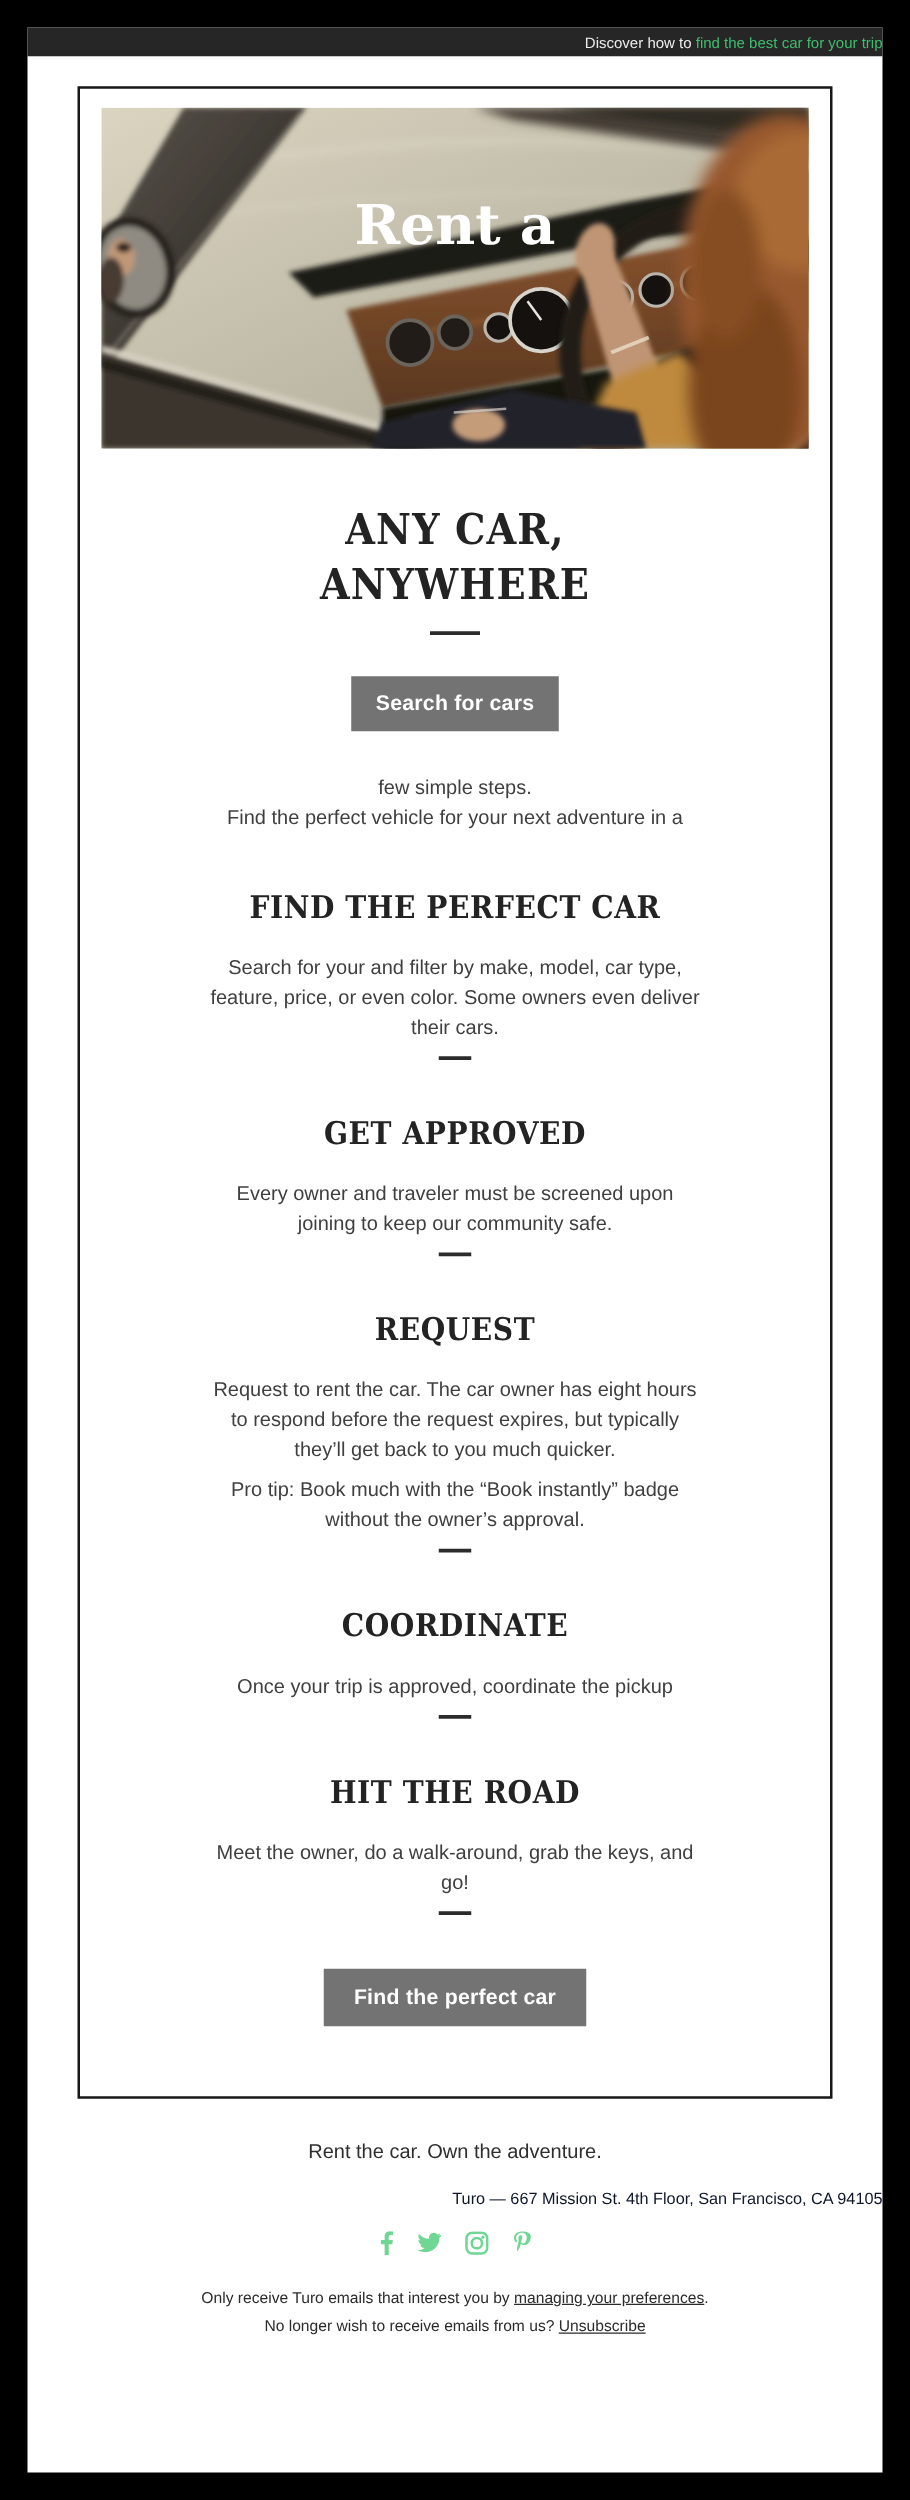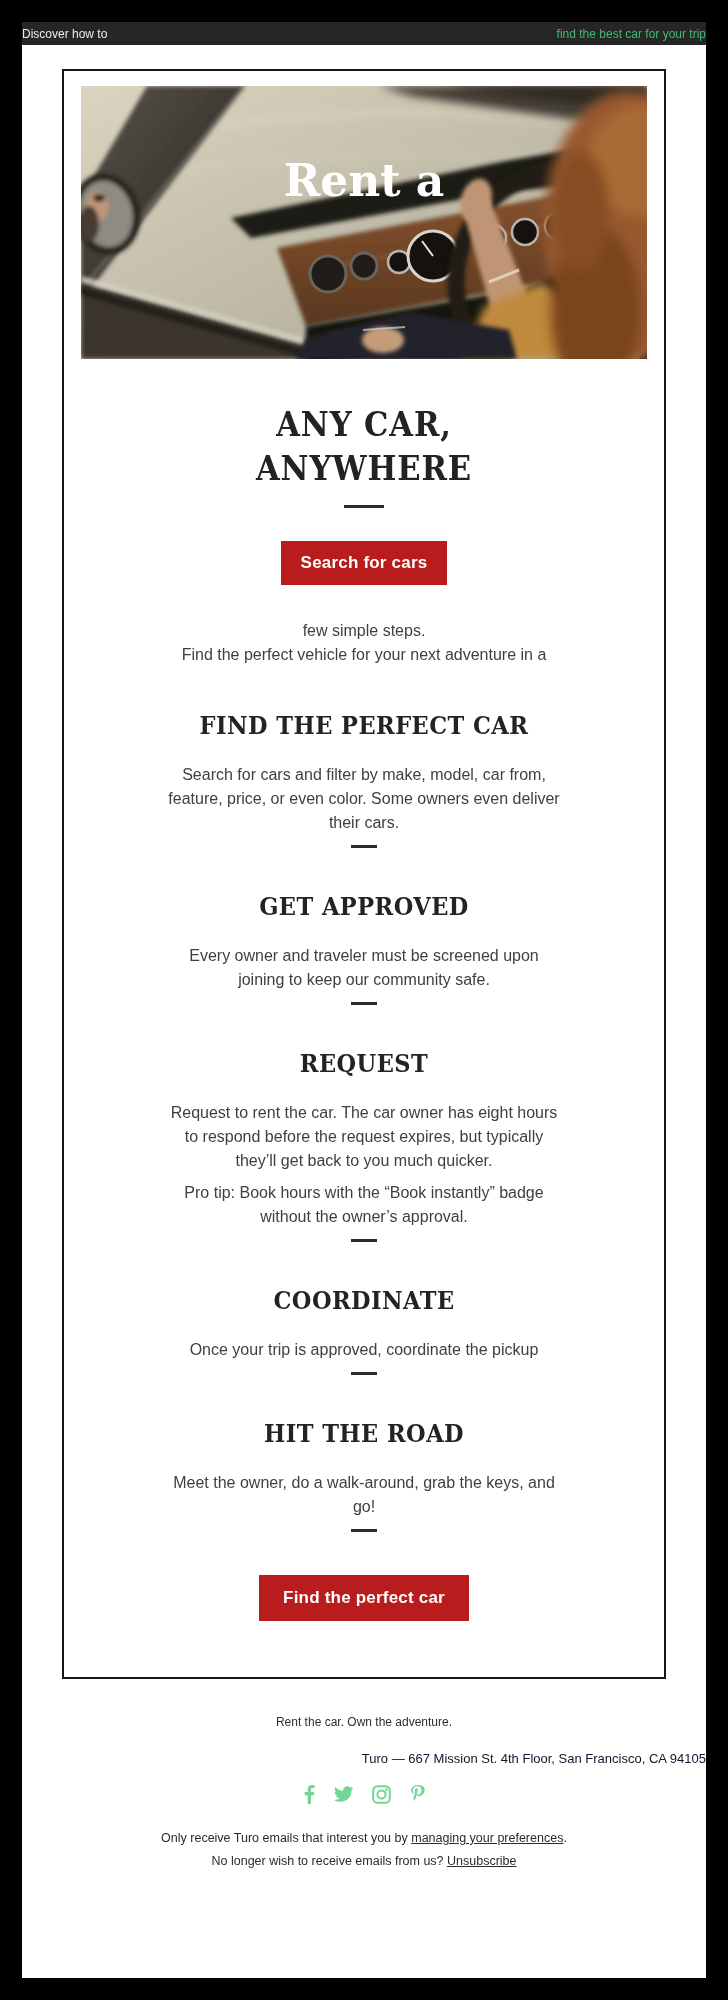--- a/index.html
+++ b/index.html
@@ -1,22 +1,22 @@
 <!DOCTYPE html>
 <html><head>
 <meta charset="utf-8">
 <style>
   html,body{margin:0;padding:0;background:#000;}
   .frame{position:relative;width:728px;height:2000px;background:#000;overflow:hidden;
          font-family:"Liberation Sans",sans-serif;}
   .email{position:absolute;left:22px;top:22px;width:684px;height:1956px;background:#ffffff;}
 
   
-  .topbar{height:23px;background:#262626;display:flex;align-items:center;justify-content:space-between;
-          font-size:12px;color:#ededed;}
+  .topbar{height:23px;background:#262626;display:flex;align-items:center;justify-content:flex-end;
+          font-size:12px;color:#ededed;padding-left:32px;}
   .topbar .sp{white-space:pre;}
   .topbar .lnk{color:#3fbd6e;cursor:pointer;}
 
   
   .logo-row{margin-top:20px;display:flex;justify-content:center;}
   .logo-svg{display:block;}
 
   
   .card{box-sizing:border-box;width:604px;margin:24px auto 0;border:2px solid #171717;
         padding:15px 17px 56px;}
@@ -27,33 +27,33 @@
              font-family:"DejaVu Serif",serif;font-weight:bold;font-size:44px;line-height:44px;}
   .hero-line.l1{top:73px;}
   .hero-line.l2{top:160px;}
 
   .h1{margin:43px auto 0;text-align:center;font-family:"DejaVu Serif",serif;font-weight:bold;
       font-size:34px;line-height:44px;letter-spacing:1px;color:#232323;transform:scaleX(.9);}
   .rule{width:40px;height:3px;background:#2b2b2b;margin:15px auto 0;}
   .rule.small{width:26px;margin-top:10px;}
 
   .btn{display:flex;align-items:center;justify-content:center;margin:33px auto 0;
-       width:166px;height:44px;background:#b91c1c;color:#ffffff;font-weight:bold;
+       width:166px;height:44px;background:#737373;color:#ffffff;font-weight:bold;
        font-size:17px;letter-spacing:.2px;cursor:pointer;}
   .btn.wide{width:210px;height:46px;margin-top:43px;}
 
   .para{margin-top:24px;text-align:center;font-size:16px;color:#3f3f3f;}
   .para div{line-height:24px;}
   .para.lead{margin-top:34px;}
   .para.tip{margin-top:8px;}
   .sec-h{margin-top:46px;text-align:center;font-family:"DejaVu Serif",serif;font-weight:bold;
          font-size:25px;line-height:26px;letter-spacing:.5px;color:#232323;transform:scaleX(.9);}
 
   
-  .tagline{margin-top:33px;text-align:center;font-size:12px;color:#2e2e2e;line-height:20px;}
+  .tagline{margin-top:33px;text-align:center;font-size:16px;color:#2e2e2e;line-height:20px;}
   .address{margin-top:18px;text-align:right;font-size:13px;color:#0f172a;line-height:17px;}
   .social{margin-top:17px;display:flex;justify-content:center;align-items:center;gap:19px;height:20px;}
   .social span{display:flex;cursor:pointer;}
   .fineprint{margin-top:23px;text-align:center;font-size:12.5px;color:#2b2b2b;}
   .fineprint div{line-height:23px;}
   .fineprint .sp{white-space:pre;}
   .fineprint .u{text-decoration:underline;cursor:pointer;}
 </style>
 </head>
 <body>
@@ -149,41 +149,41 @@
       </div>
       <div class="rule"></div>
       <div class="btn">Search for cars</div>
       <div class="para lead">
         <div>few simple steps.</div>
         <div>Find the perfect vehicle for your next adventure in a</div>
       </div>
 
       <div class="sec-h">FIND THE PERFECT CAR</div>
       <div class="para">
-        <div>Search for cars and filter by make, model, car from,</div>
+        <div>Search for your and filter by make, model, car type,</div>
         <div>feature, price, or even color. Some owners even deliver</div>
         <div>their cars.</div>
       </div>
       <div class="rule small"></div>
 
       <div class="sec-h">GET APPROVED</div>
       <div class="para">
         <div>Every owner and traveler must be screened upon</div>
         <div>joining to keep our community safe.</div>
       </div>
       <div class="rule small"></div>
 
       <div class="sec-h">REQUEST</div>
       <div class="para">
         <div>Request to rent the car. The car owner has eight hours</div>
         <div>to respond before the request expires, but typically</div>
         <div>they’ll get back to you much quicker.</div>
       </div>
       <div class="para tip">
-        <div>Pro tip: Book hours with the “Book instantly” badge</div>
+        <div>Pro tip: Book much with the “Book instantly” badge</div>
         <div>without the owner’s approval.</div>
       </div>
       <div class="rule small"></div>
 
       <div class="sec-h">COORDINATE</div>
       <div class="para">
         <div>Once your trip is approved, coordinate the pickup</div>
       </div>
       <div class="rule small"></div>
 

